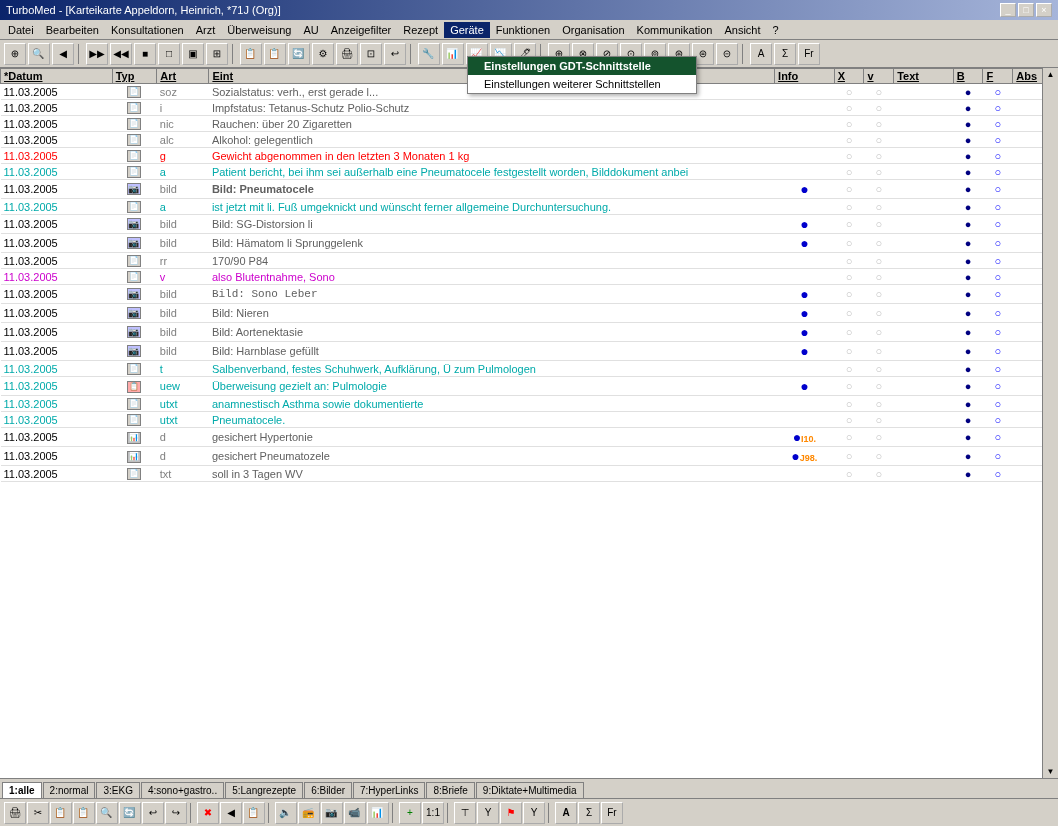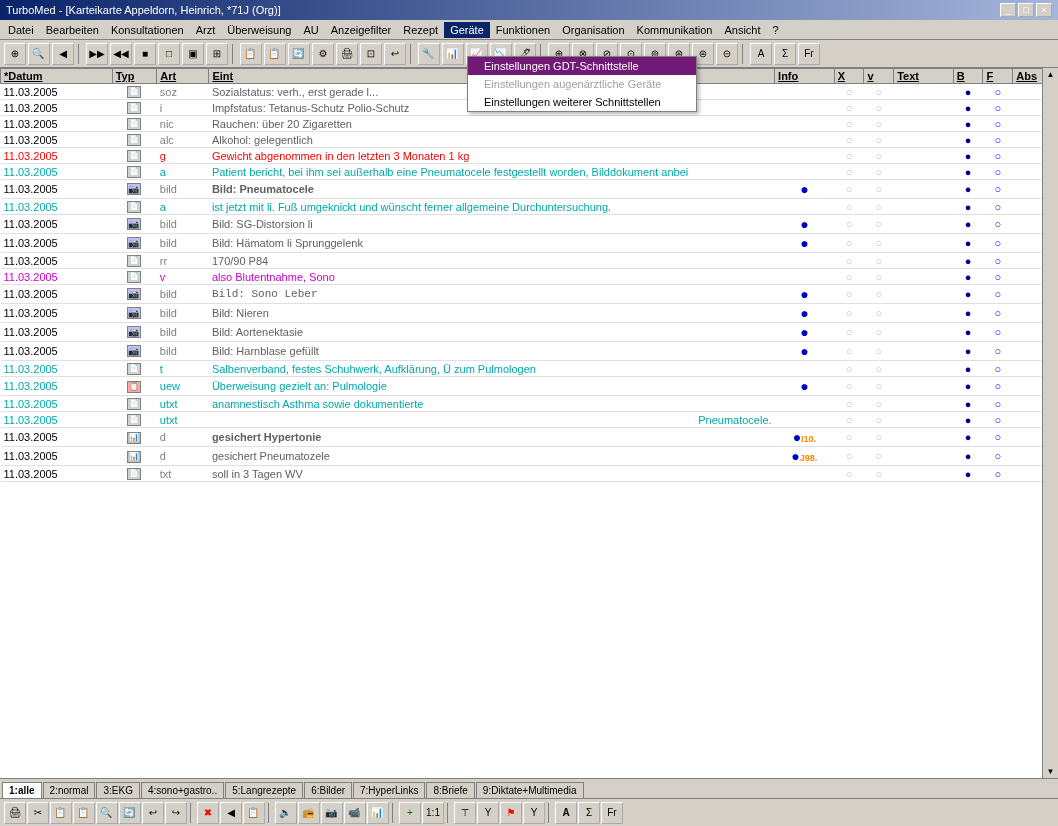--- a/index.html
+++ b/index.html
@@ -72,21 +72,21 @@
       box-shadow: 2px 2px 4px rgba(0,0,0,0.3);
       z-index: 1000;
       min-width: 230px;
     }
     .dropdown-item {
       padding: 3px 16px;
       font-size: 11px;
       cursor: pointer;
       white-space: nowrap;
     }
-    .dropdown-item.selected { background: #701a75; color: white; }
+    .dropdown-item.selected { background: #14532d; color: white; font-weight: bold; }
     .dropdown-item.disabled { color: #a0a0a0; cursor: default; }
 
     
     .main-area {
       background: white;
       height: calc(826px - 20px - 20px - 28px - 20px - 28px);
       overflow: hidden;
       position: relative;
     }
 
@@ -239,21 +239,20 @@
   <div class="tb-btn">⊜</div>
   <div class="tb-btn">⊝</div>
   <div class="tb-sep"></div>
   <div class="tb-btn">A</div>
   <div class="tb-btn">Σ</div>
   <div class="tb-btn">Fr</div>
 </div>
 
 <div class="dropdown-menu">
   <div class="dropdown-item selected">Einstellungen GDT-Schnittstelle</div>
-  <div class="dropdown-item disabled">Einstellungen augenärztliche Geräte</div>
   <div class="dropdown-item">Einstellungen weiterer Schnittstellen</div>
 </div>
 
 <div class="main-area" style="position:relative;">
   <table class="data-table">
     <thead>
       <tr>
         <th class="col-datum">*Datum</th>
         <th class="col-typ">Typ</th>
         <th class="col-art">Art</th>
@@ -512,34 +511,34 @@
           <td class="col-v" style="text-align: center; color: rgb(192, 192, 192);">○</td>
           <td class="col-text" style="text-align: center;"></td>
           <td class="col-b" style="text-align: center; color: rgb(0, 0, 128);">●</td>
           <td class="col-f" style="text-align: center; color: rgb(0, 0, 255);">○</td>
           <td class="col-abs" style="text-align: center;"></td>
         </tr>
         <tr>
           <td class="col-datum date-cyan">11.03.2005</td>
           <td class="col-typ" style="font-size: 10px; text-align: center;"><span style="display: inline-block; width: 14px; height: 12px; border: 1px solid rgb(128, 128, 128); background: rgb(212, 208, 200); font-size: 8px; text-align: center;">📄</span></td>
           <td class="col-art" style="color: rgb(0, 170, 170);">utxt</td>
-          <td class="col-eint" style="max-width: 370px; overflow: hidden; text-overflow: ellipsis; color: rgb(0, 170, 170); text-align: right;">Pneumatocele.</td>
+          <td class="col-eint" style="max-width: 370px; overflow: hidden; text-overflow: ellipsis; color: rgb(0, 170, 170);">Pneumatocele.</td>
           <td class="col-info" style="text-align: center;"></td>
           <td class="col-x" style="text-align: center; color: rgb(192, 192, 192);">○</td>
           <td class="col-v" style="text-align: center; color: rgb(192, 192, 192);">○</td>
           <td class="col-text" style="text-align: center;"></td>
           <td class="col-b" style="text-align: center; color: rgb(0, 0, 128);">●</td>
           <td class="col-f" style="text-align: center; color: rgb(0, 0, 255);">○</td>
           <td class="col-abs" style="text-align: center;"></td>
         </tr>
         <tr>
           <td class="col-datum date-normal">11.03.2005</td>
           <td class="col-typ" style="font-size: 10px; text-align: center;"><span style="display: inline-block; width: 14px; height: 12px; border: 1px solid rgb(128, 128, 128); background: rgb(192, 192, 192); font-size: 8px; text-align: center;">📊</span></td>
           <td class="col-art" style="color: rgb(128, 128, 128);">d</td>
-          <td class="col-eint" style="max-width: 370px; overflow: hidden; text-overflow: ellipsis; color: rgb(96, 96, 96); font-weight: bold;">gesichert Hypertonie</td>
+          <td class="col-eint" style="max-width: 370px; overflow: hidden; text-overflow: ellipsis; color: rgb(96, 96, 96);">gesichert Hypertonie</td>
           <td class="col-info" style="text-align: center;"><span style="color: rgb(0, 0, 204); font-size: 14px;">●</span><span style="color: rgb(255, 136, 0); font-size: 9px; font-weight: bold;">I10.</span></td>
           <td class="col-x" style="text-align: center; color: rgb(192, 192, 192);">○</td>
           <td class="col-v" style="text-align: center; color: rgb(192, 192, 192);">○</td>
           <td class="col-text" style="text-align: center;"></td>
           <td class="col-b" style="text-align: center; color: rgb(0, 0, 128);">●</td>
           <td class="col-f" style="text-align: center; color: rgb(0, 0, 255);">○</td>
           <td class="col-abs" style="text-align: center;"></td>
         </tr>
         <tr>
           <td class="col-datum date-normal">11.03.2005</td>

